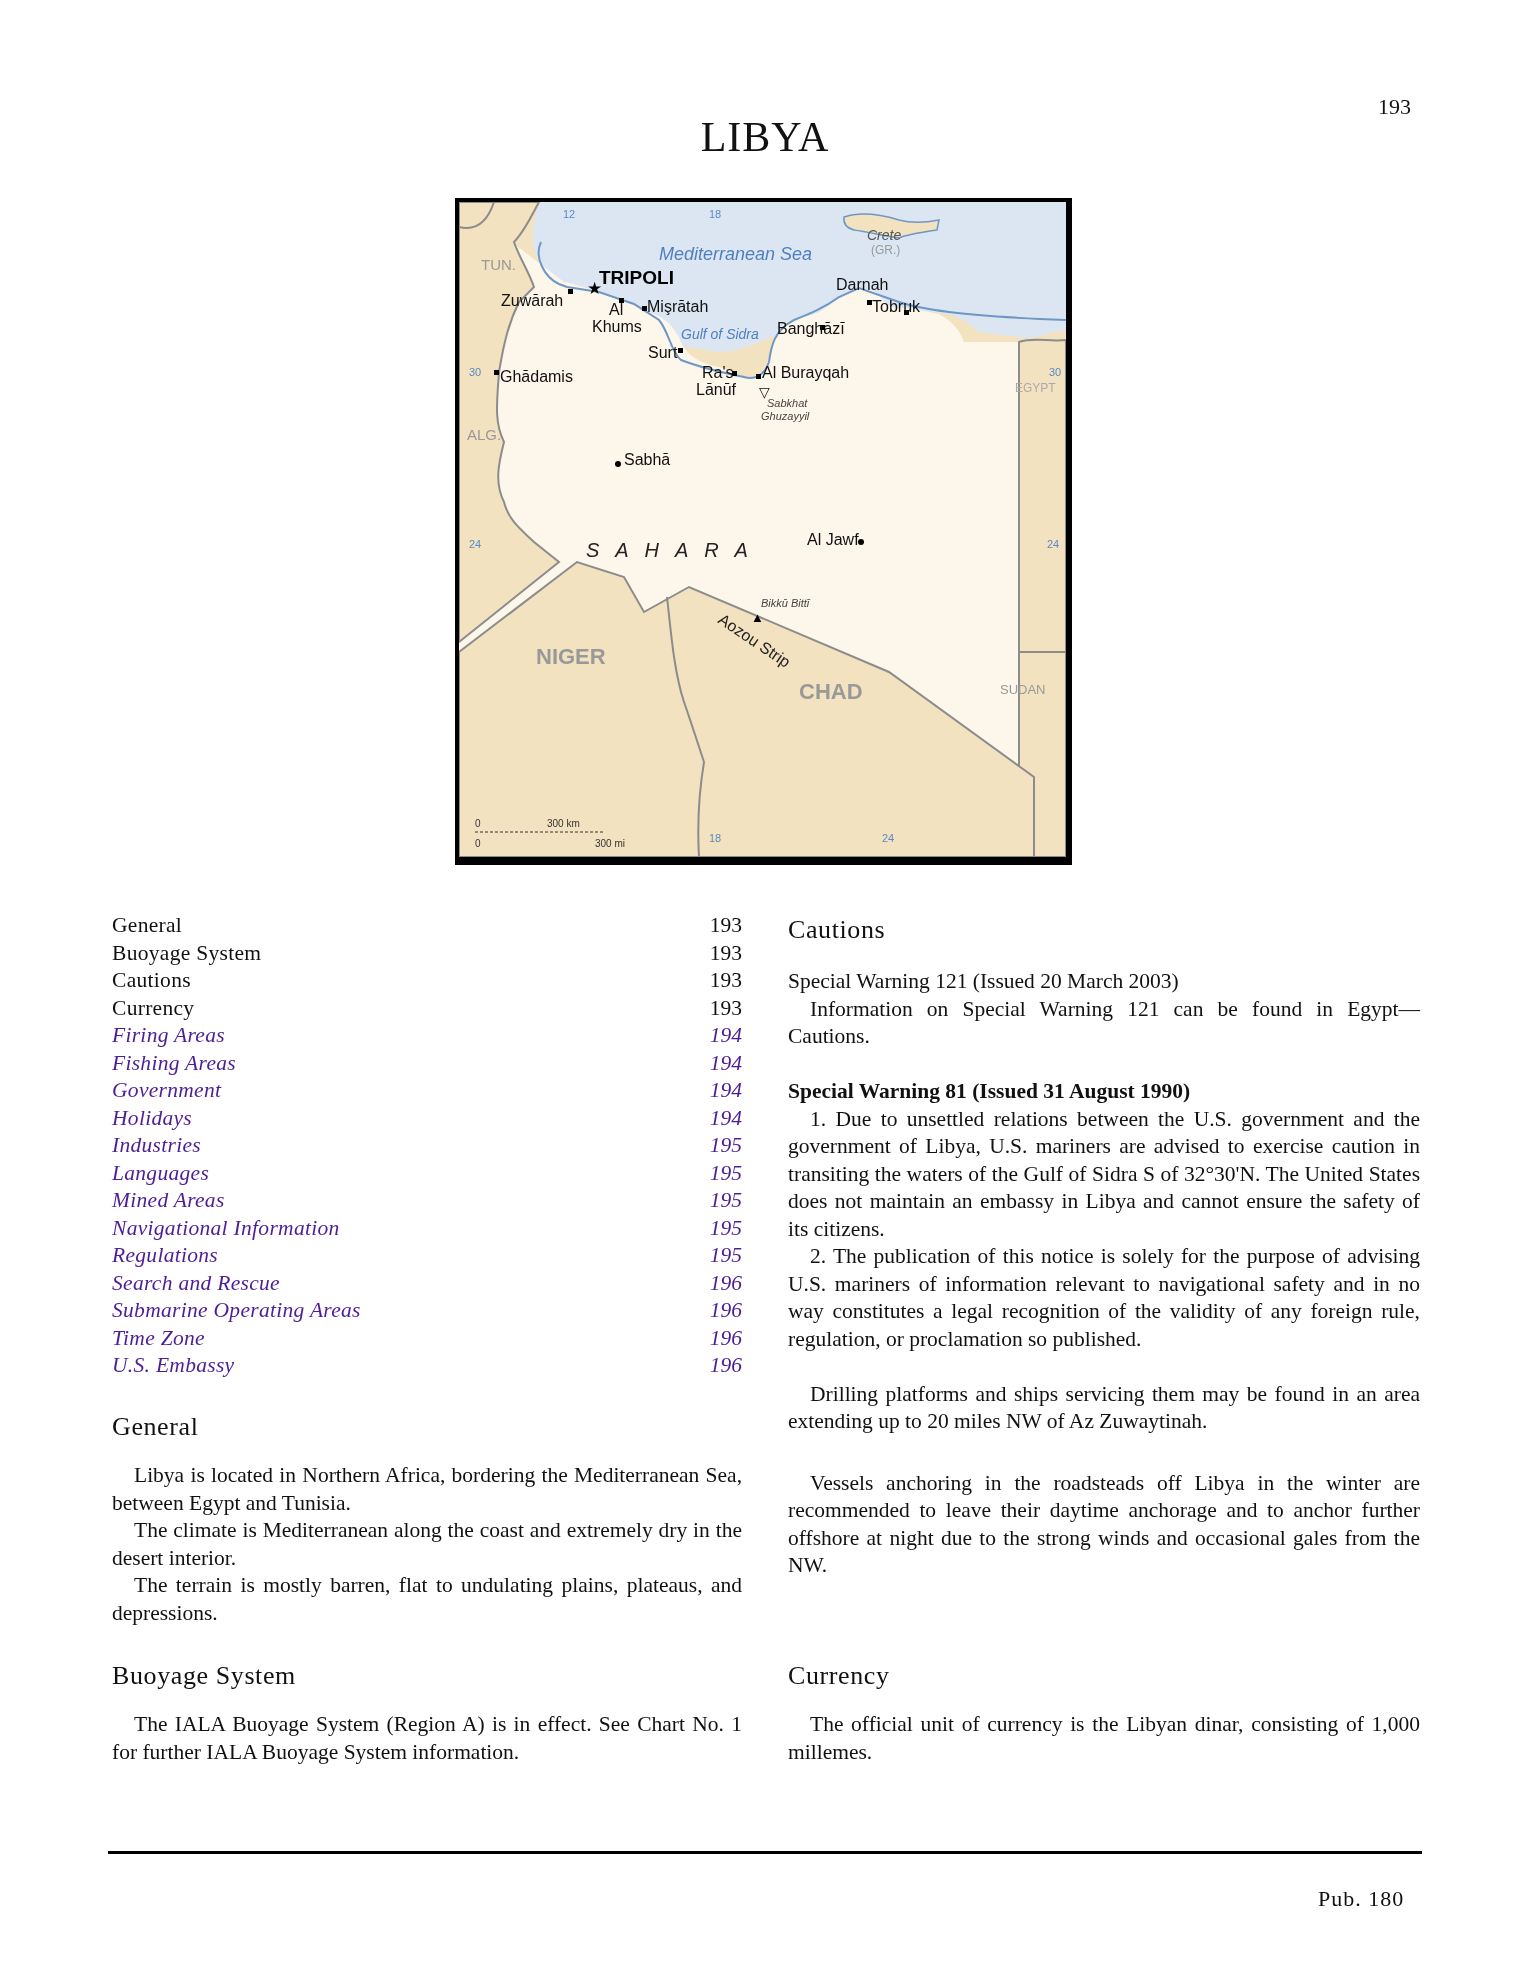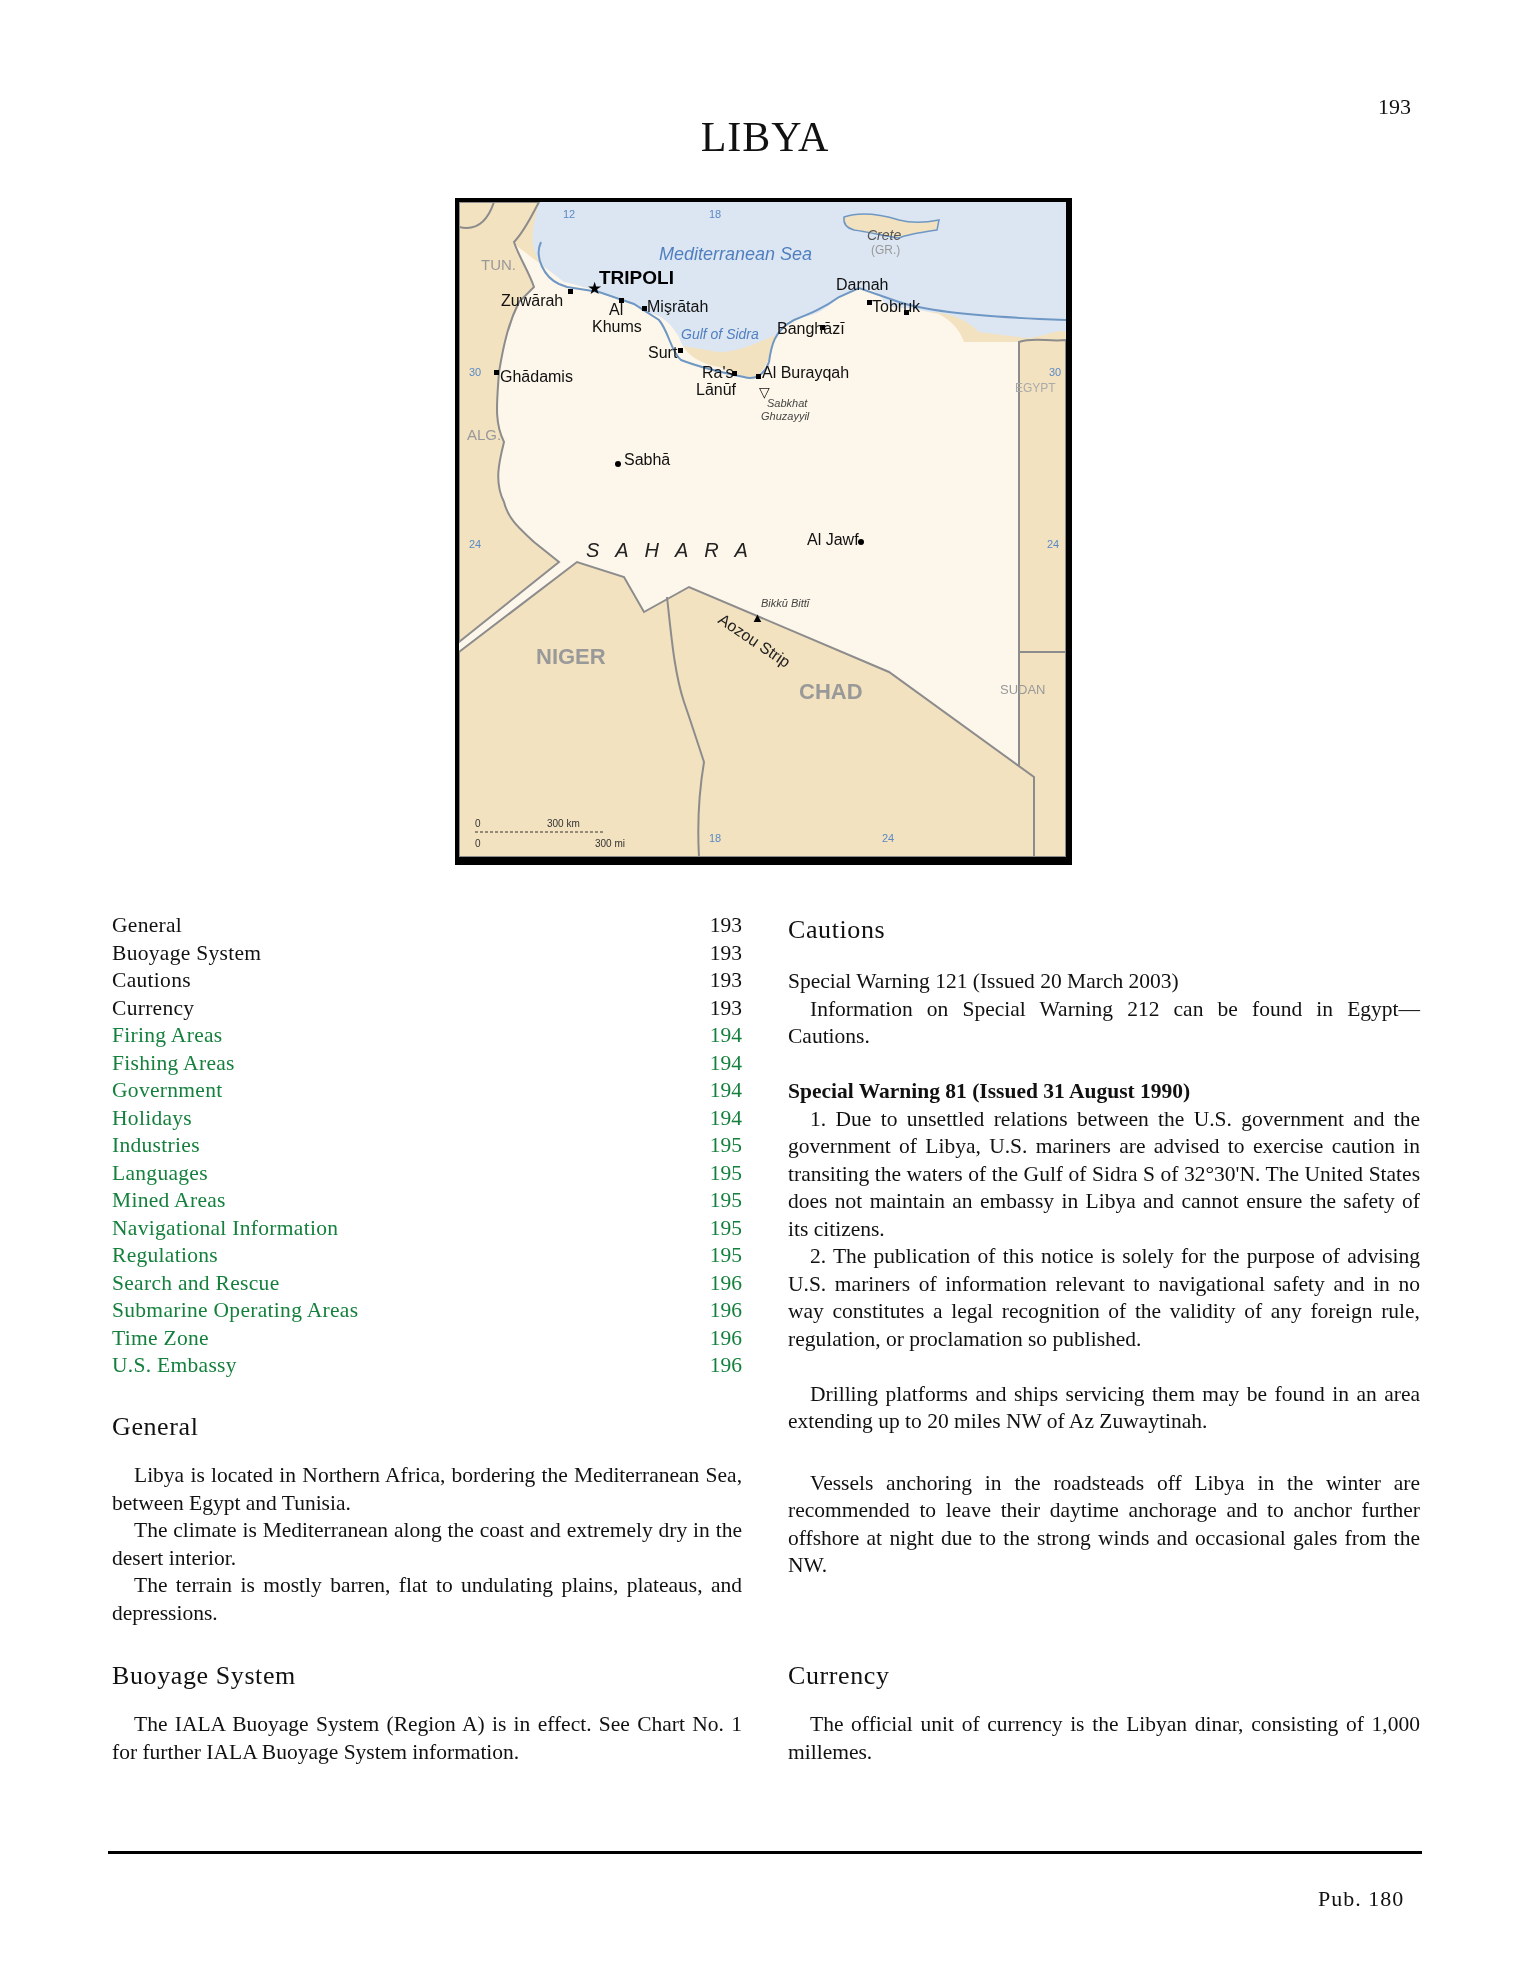--- a/index.html
+++ b/index.html
@@ -14,21 +14,21 @@
     .page-number {
       position: absolute; top: 94px; left: 1378px; font-size: 22px;
     }
     .map-frame {
       position: absolute; left: 455px; top: 198px; width: 617px; height: 667px;
       background: #000; box-sizing: border-box; padding: 4px 6px 8px 4px;
     }
     .map-frame svg { display: block; width: 100%; height: 100%; }
     .toc { position: absolute; top: 912px; left: 112px; width: 630px; font-size: 21.5px; line-height: 27.5px; }
     .toc-row { display: flex; justify-content: space-between; letter-spacing: 0.3px; }
-    .toc-row.link { color: #15803d; cursor: pointer; }
+    .toc-row.link { color: #4c1d95; cursor: pointer; font-style: italic; }
     .toc-row.plain { color: #111; }
     .toc-row .pg { width: 40px; text-align: right; letter-spacing: 0; }
     .section-heading {
       position: absolute; font-size: 26px; letter-spacing: 0.6px; font-weight: normal; margin: 0;
     }
     .para {
       position: absolute; text-align: justify; margin: 0;
       font-size: 21.5px; line-height: 27.5px;
     }
     .indent { text-indent: 22px; }
@@ -222,21 +222,21 @@
 </div>
 
 <h2 class="section-heading" style="left:112px; top:1661px;">Buoyage System</h2>
 <div class="para" style="left:112px; top:1711px; width:630px;">
   <p class="sub-line indent">The IALA Buoyage System (Region A) is in effect. See Chart No. 1 for further IALA Buoyage System information.</p>
 </div>
 
 <h2 class="section-heading" style="left:788px; top:915px;">Cautions</h2>
 <div class="para" style="left:788px; top:968px; width:632px;">
   <p class="sub-line">Special Warning 121 (Issued 20 March 2003)</p>
-  <p class="sub-line indent">Information on Special Warning 212 can be found in Egypt—Cautions.</p>
+  <p class="sub-line indent">Information on Special Warning 121 can be found in Egypt—Cautions.</p>
   <p class="sub-line" style="margin-top:27.5px;font-weight:bold;">Special Warning 81 (Issued 31 August 1990)</p>
   <p class="sub-line indent">1.  Due to unsettled relations between the U.S. government and the government of Libya, U.S. mariners are advised to exercise caution in transiting the waters of the Gulf of Sidra S of 32°30'N. The United States does not maintain an embassy in Libya and cannot ensure the safety of its citizens.</p>
   <p class="sub-line indent">2.  The publication of this notice is solely for the purpose of advising U.S. mariners of information relevant to navigational safety and in no way constitutes a legal recognition of the validity of any foreign rule, regulation, or proclamation so published.</p>
   <p class="sub-line indent" style="margin-top:27.5px;">Drilling platforms and ships servicing them may be found in an area extending up to 20 miles NW of Az Zuwaytinah.</p>
   <p class="sub-line indent" style="margin-top:34px;">Vessels anchoring in the roadsteads off Libya in the winter are recommended to leave their daytime anchorage and to anchor further offshore at night due to the strong winds and occasional gales from the NW.</p>
 </div>
 
 <h2 class="section-heading" style="left:788px; top:1661px;">Currency</h2>
 <div class="para" style="left:788px; top:1711px; width:632px;">
   <p class="sub-line indent">The official unit of currency is the Libyan dinar, consisting of 1,000 millemes.</p>

